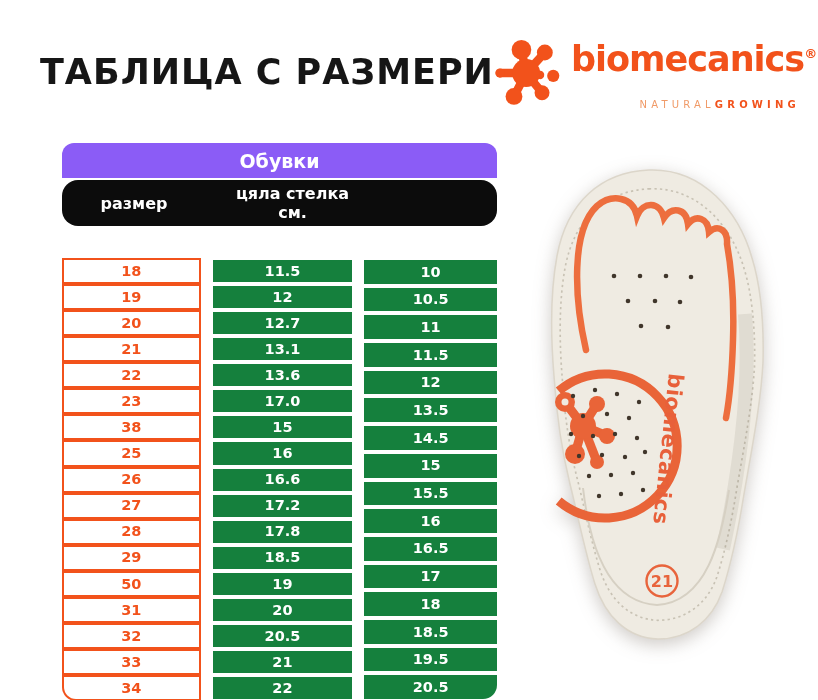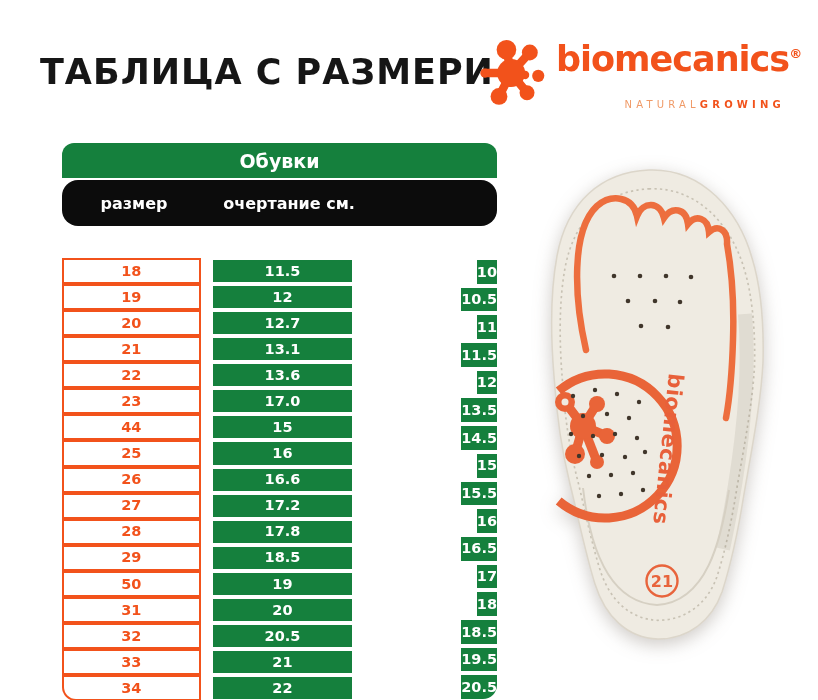--- a/index.html
+++ b/index.html
@@ -10,54 +10,54 @@
   }
 
   
   .title {
     position:absolute; left:40px; top:52px; margin:0;
     font-size:35px; font-weight:bold; letter-spacing:1px; color:#161616;
     white-space:nowrap;
   }
 
   
-  .brand { position:absolute; left:474px; top:25px; width:314px; height:95px; }
+  .brand { position:absolute; left:489px; top:25px; width:314px; height:95px; }
   .splat-svg { position:absolute; left:2px; top:6px; width:74px; height:86px; }
   .wordmark {
     position:absolute; left:82px; top:14px;
     font-size:35px; font-weight:bold; letter-spacing:-1px; color:#F2521B; white-space:nowrap;
   }
   .wordmark sup { font-size:13px; letter-spacing:0; }
   .tagline {
     position:absolute; right:3px; top:74px; font-size:10px; letter-spacing:4.2px;
     white-space:nowrap;
   }
   .tag-light { color:#F09A67; font-weight:normal; }
   .tag-bold  { color:#F2521B; font-weight:bold; }
 
   
   .size-table { position:absolute; left:62px; top:143px; width:435px; }
   .obuvki-bar {
-    height:35px; background:#15803d; border-radius:12px 12px 0 0;
+    height:35px; background:#8b5cf6; border-radius:12px 12px 0 0;
     display:flex; align-items:center; justify-content:center;
     color:#fff; font-weight:bold; font-size:19px; margin-bottom:2px;
   }
   .colhead {
     height:46px; background:#0C0C0C; border-radius:16px;
     display:flex; gap:16px; padding:0 2px; align-items:center;
     color:#fff; font-weight:bold; font-size:16px; margin-bottom:3px;
   }
   .colhead .h { text-align:center; }
   .colhead .h1 { width:140px; } .colhead .h2 { width:145px; } .colhead .h3 { width:138px; }
 
   .rows { height:443px; display:flex; gap:12px;margin-top:32px; }
   .colwrap { display:flex; flex-direction:column; gap:4px; }
   .c1 { width:144px; background:#F2521B; padding:2px; border-radius:0 0 0 14px; }
   .c2 { width:145px; padding:2px 0; }
-  .c3 { width:138px; padding:2px 0;align-items:flex-end; }
+  .c3 { width:138px; padding:2px 0; }
   .cell {
     flex:1; display:flex; align-items:center; justify-content:center;
     font-weight:bold; font-size:14.5px; line-height:1;
   }
   .c1 .cell { background:#ffffff; color:#F2521B; }
   .c1 .cell:last-child { border-radius:0 0 0 12px; }
   .c2 .cell, .c3 .cell { background:#15803d; color:#ffffff; }
   .c3 .cell:last-child { border-radius:0 0 14px 0; }
 
   
@@ -95,31 +95,31 @@
     <div class="wordmark"><span>biomecanics</span><sup>®</sup></div>
     <div class="tagline"><span class="tag-light">NATURAL</span><span class="tag-bold">GROWING</span></div>
   </div>
 
   <div class="size-table">
     <div class="obuvki-bar">
       <span>Обувки</span>
     </div>
     <div class="colhead">
       <span class="h h1">размер</span>
-      <span class="h h3">очертание см.</span>
+      <span class="h h2">цяла стелка см.</span>
     </div>
     <div class="rows">
       <div class="colwrap c1">
           <div class="cell">18</div>
           <div class="cell">19</div>
           <div class="cell">20</div>
           <div class="cell">21</div>
           <div class="cell">22</div>
           <div class="cell">23</div>
-          <div class="cell">44</div>
+          <div class="cell">38</div>
           <div class="cell">25</div>
           <div class="cell">26</div>
           <div class="cell">27</div>
           <div class="cell">28</div>
           <div class="cell">29</div>
           <div class="cell">50</div>
           <div class="cell">31</div>
           <div class="cell">32</div>
           <div class="cell">33</div>
           <div class="cell">34</div>

